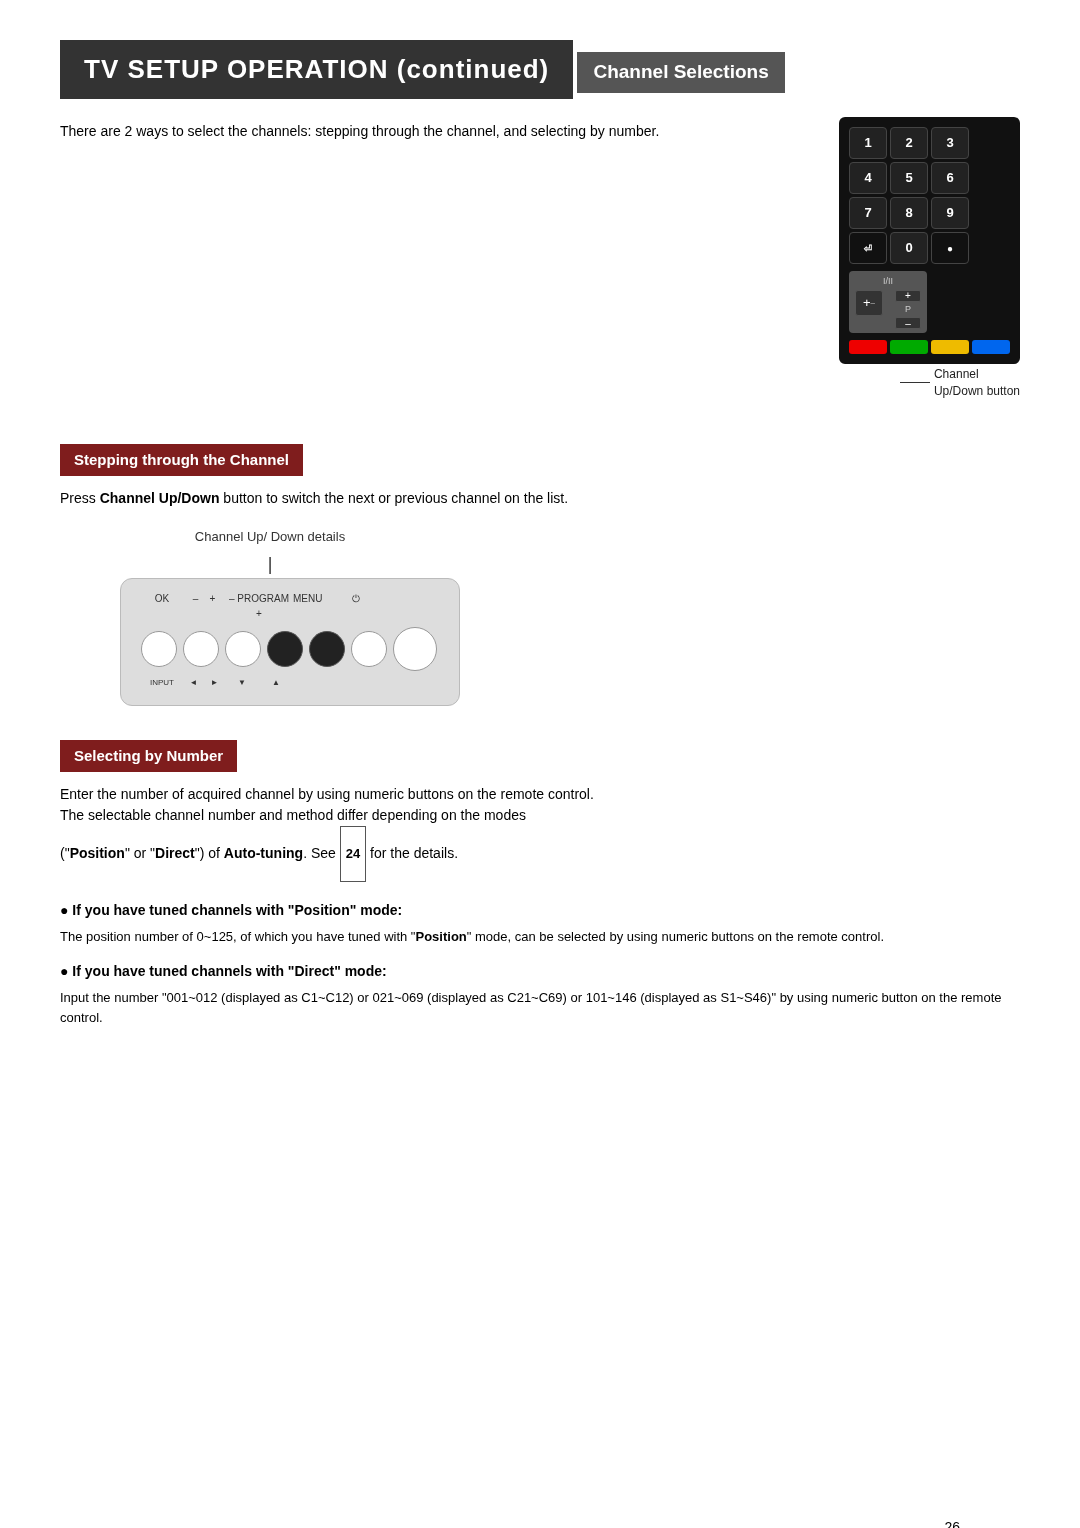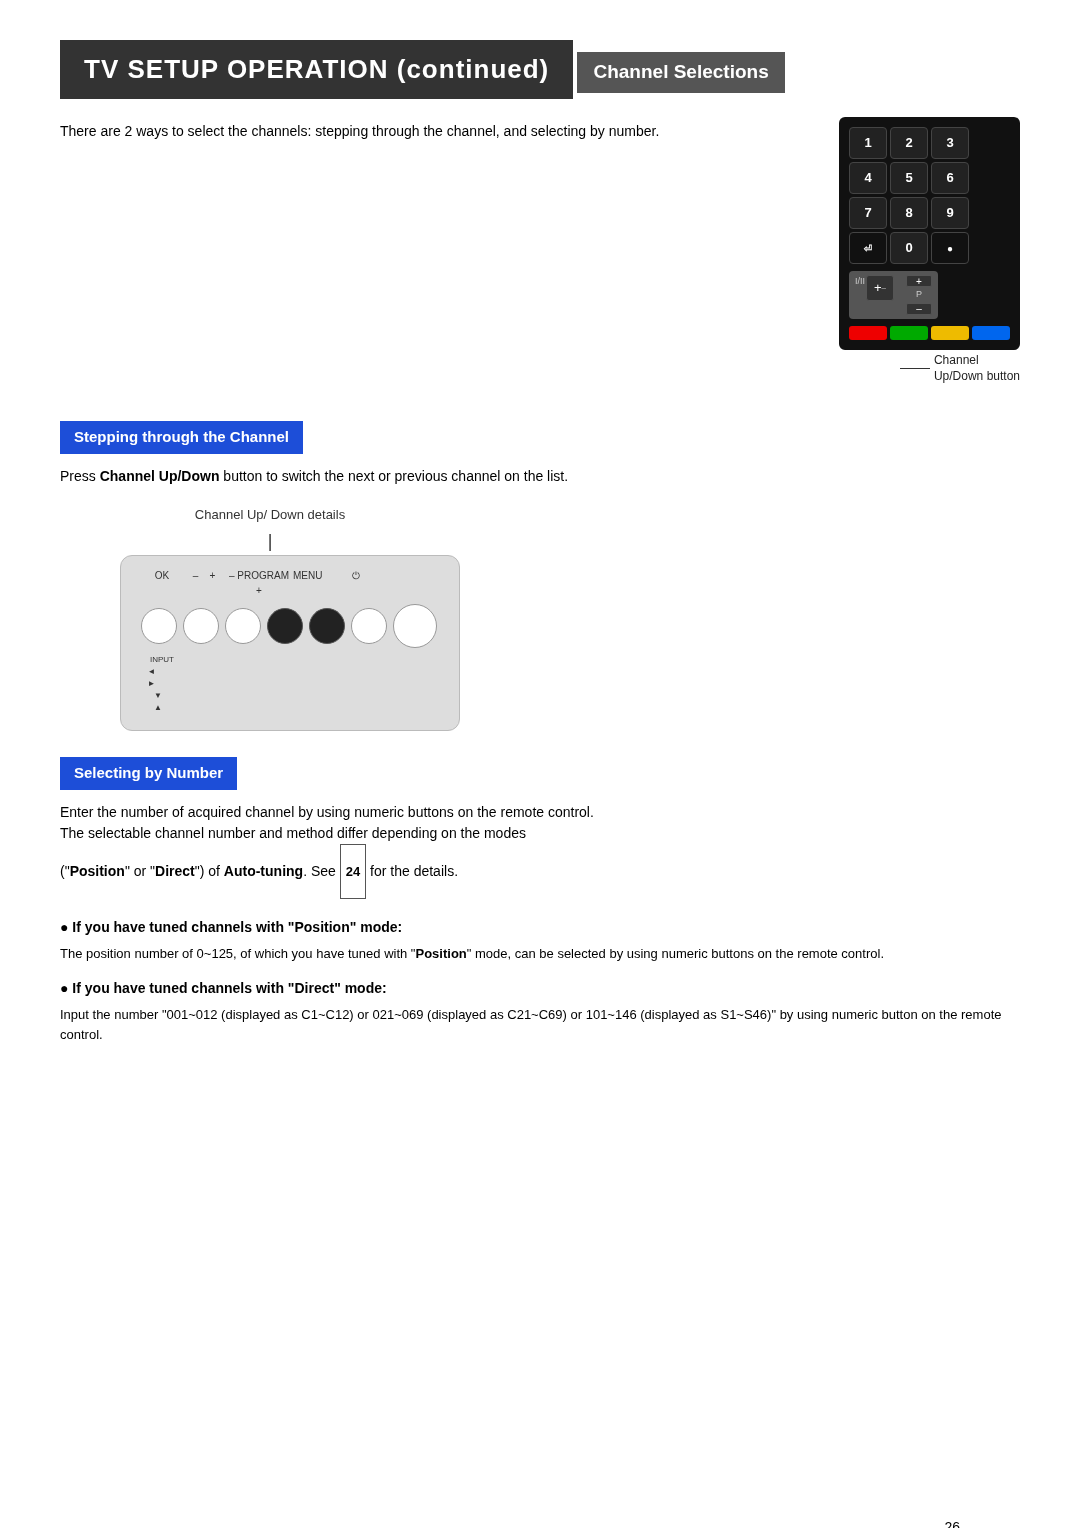--- a/index.html
+++ b/index.html
@@ -26,28 +26,28 @@
     .section-header {
       background: #555;
       color: #fff;
       font-size: 19px;
       font-weight: bold;
       padding: 6px 16px;
       display: inline-block;
       margin-bottom: 18px;
     }
     .subsection-header {
-      background: #1d4ed8;
+      background: #7f1d1d;
       color: #fff;
       font-size: 15px;
       font-weight: bold;
       padding: 5px 14px;
       display: inline-block;
       margin-bottom: 12px;
-      margin-top: 6px;
+      margin-top: 14px;
     }
     .intro-block {
       display: flex;
       align-items: flex-start;
       gap: 40px;
       margin-bottom: 30px;
     }
     .intro-text {
       flex: 1;
       font-size: 14px;
@@ -223,21 +223,21 @@
         <div class="numpad-row">
           <div class="numpad-btn special" style="font-size:10px;">⏎</div>
           <div class="numpad-btn">0</div>
           <div class="numpad-btn special" style="font-size:10px;">●</div>
         </div>
 
         <div style="display:flex; gap:4px; margin-top:4px;">
 
           <div style="display:flex; flex-direction:column; gap:2px;">
             <div style="display:flex; gap:2px; align-items:center; background:#555; border-radius:4px; padding:4px 6px;">
-              <div style="display:flex; flex-direction:row; align-items:flex-start; gap:1px;">
+              <div style="display:flex; flex-direction:column; align-items:center; gap:1px;">
                 <div style="font-size:9px; color:#ccc;">I/II</div>
                 <div style="display:flex; gap:2px;">
                   <div style="width:28px; height:26px; background:#333; border-radius:3px; color:#fff; font-size:13px; display:flex; align-items:center; justify-content:center; border:1px solid #555;">+<br><span style="font-size:8px;color:#ccc;">–</span></div>
                   <div style="width:8px;"></div>
                   <div style="display:flex; flex-direction:column; align-items:center; gap:1px;">
                     <div style="width:26px; height:12px; background:#333; border-radius:2px; color:#fff; font-size:10px; display:flex; align-items:center; justify-content:center; border:1px solid #555;">+</div>
                     <div style="font-size:9px; color:#ccc;">P</div>
                     <div style="width:26px; height:12px; background:#333; border-radius:2px; color:#fff; font-size:10px; display:flex; align-items:center; justify-content:center; border:1px solid #555;">–</div>
                   </div>
                 </div>
@@ -285,21 +285,21 @@
       <div style="display:flex; gap:6px; align-items:center; padding: 0 4px;">
         <div class="strip-btn-circle"></div>
         <div class="strip-btn-circle"></div>
         <div class="strip-btn-circle"></div>
         <div class="strip-btn-dark"></div>
         <div class="strip-btn-dark"></div>
         <div class="strip-btn-circle"></div>
         <div class="strip-btn-circle-large"></div>
       </div>
 
-      <div style="display:flex; gap:0; font-size:8px; color:#333; padding: 0 0 0 4px; flex-direction: column;">
+      <div style="display:flex; gap:0; font-size:8px; color:#333; padding: 0 0 0 4px;">
         <span style="width:42px; text-align:center;">INPUT</span>
         <span style="width:21px; text-align:center;">◄</span>
         <span style="width:21px; text-align:center;">►</span>
         <span style="width:34px; text-align:center;">▼</span>
         <span style="width:34px; text-align:center;">▲</span>
       </div>
     </div>
   </div>
 
   

